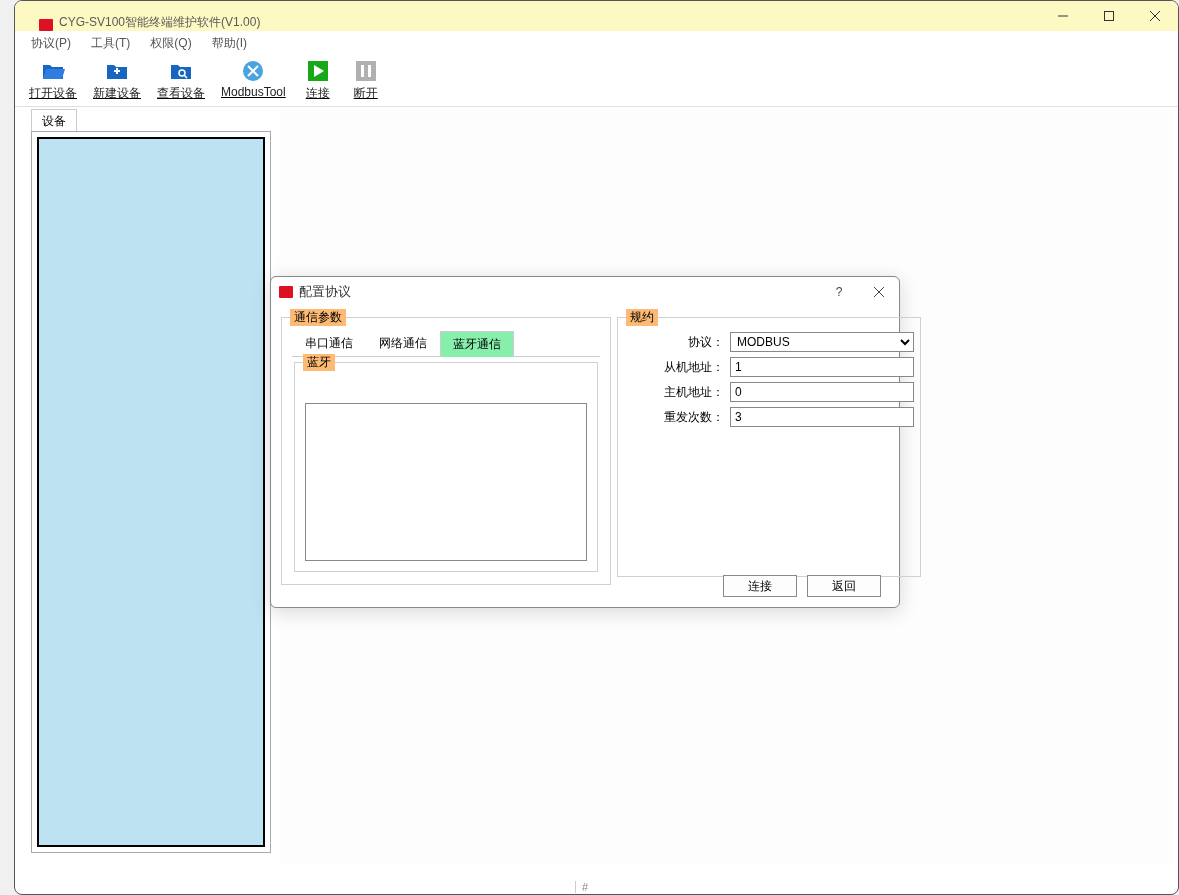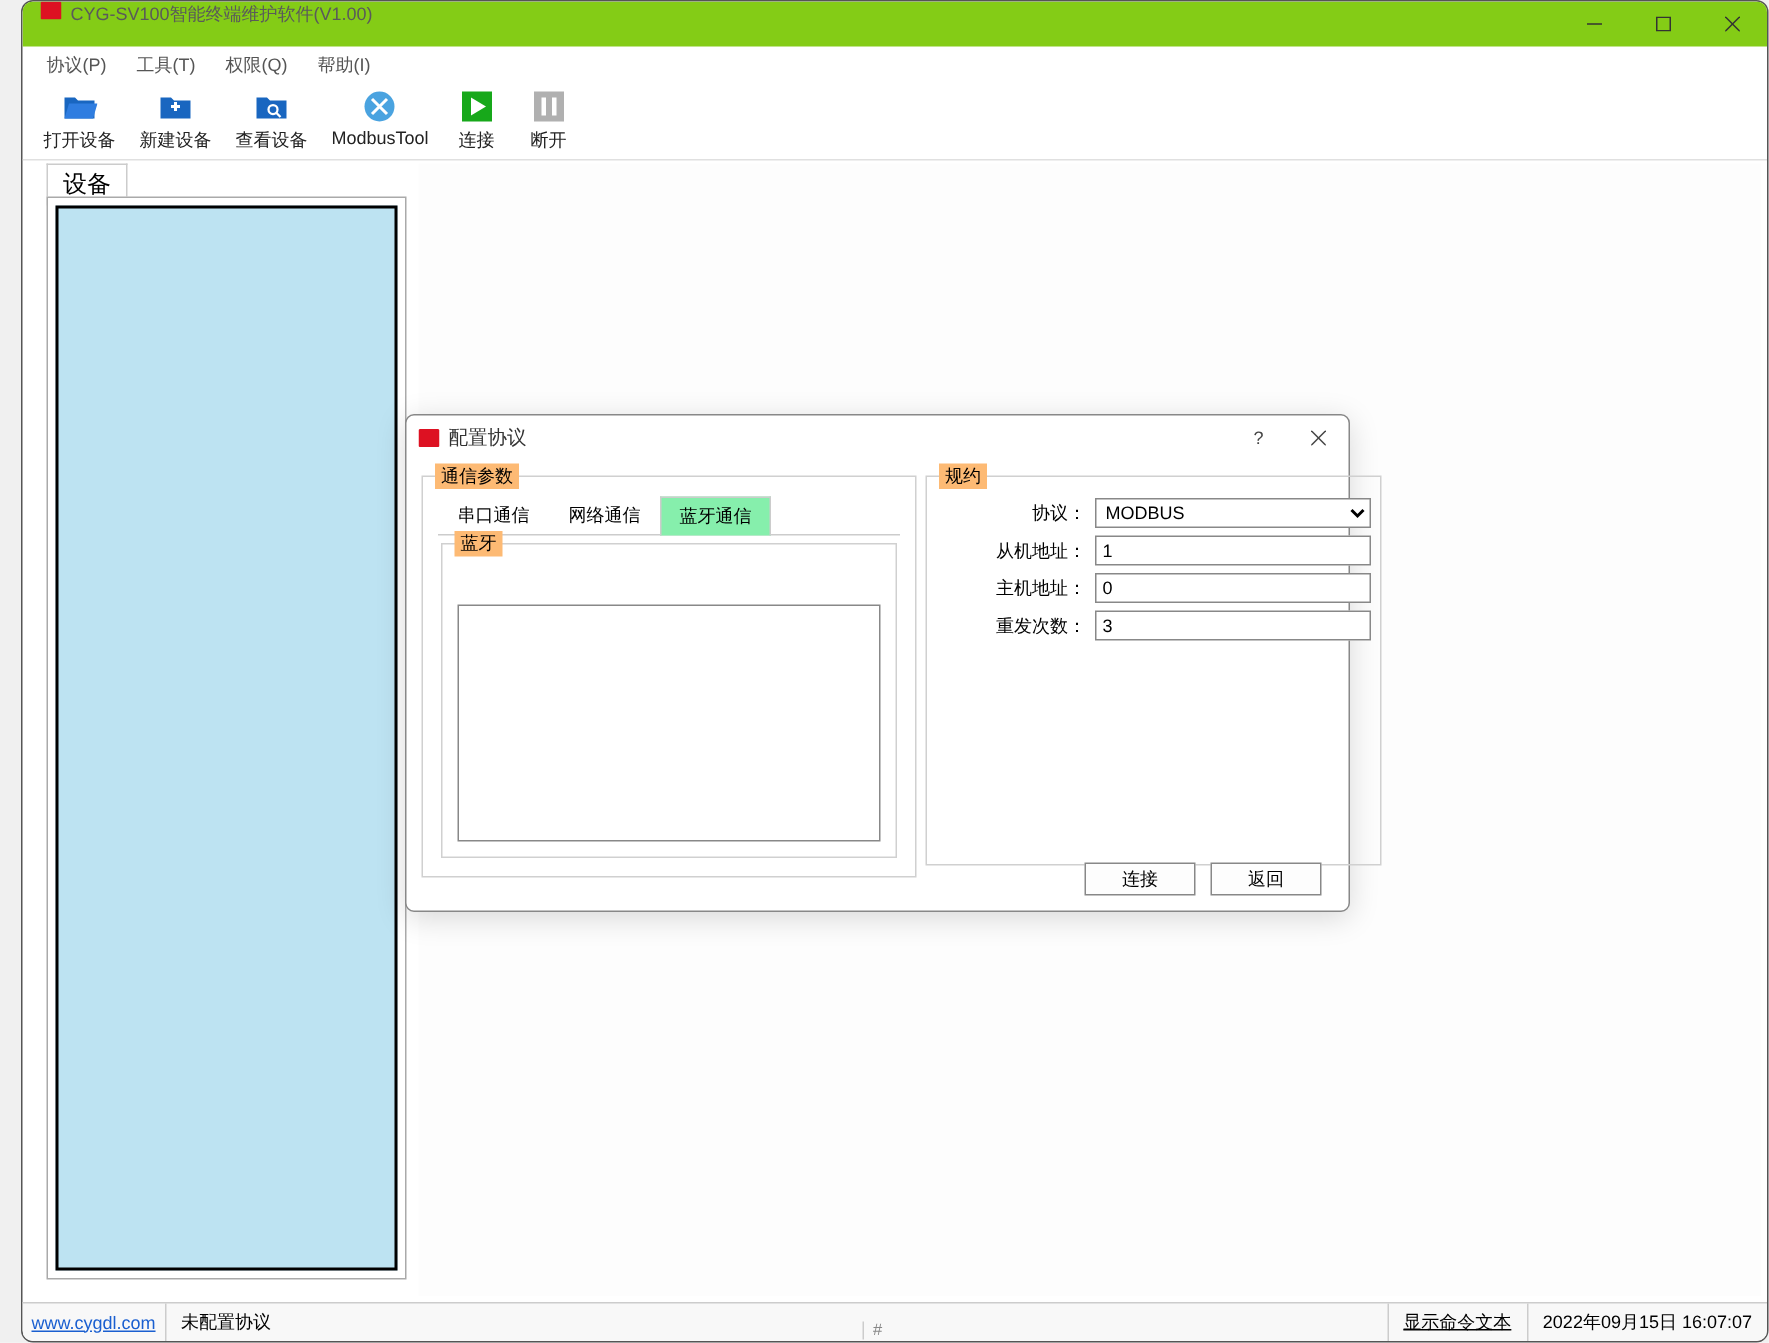--- a/index.html
+++ b/index.html
@@ -2,41 +2,41 @@
 <html><head>
 <meta charset="utf-8">
 <style>
 * { box-sizing: border-box; margin: 0; padding: 0; }
 html, body { width: 1179px; height: 895px; font-family: "Microsoft YaHei", "SimSun", Arial, sans-serif; font-size: 12px; background: #f0f0f0; overflow: hidden; }
 
 
 .main-window { position: absolute; left: 14px; top: 0; width: 1165px; height: 895px; background: #fff; border: 1px solid #555; border-radius: 8px; overflow: hidden; }
 
 
-.title-bar { height: 30px; display: flex; align-items: flex-start; padding-left: 12px; background: #84cc16; }
+.title-bar { height: 30px; display: flex; align-items: flex-end; padding-left: 24px; background: #fef9c3; }
 .app-icon { width: 14px; height: 12px; margin-right: 6px; }
 .app-icon rect { fill: #d12; }
 .title-text { color: #5a5a5a; font-size: 12px; }
 .win-btns { margin-left: auto; display: flex; }
 .win-btn { width: 46px; height: 30px; display: flex; align-items: center; justify-content: center; color: #333; }
 
 
 .menu-bar { height: 24px; display: flex; align-items: center; padding-left: 6px; color: #555; }
 .menu-item { padding: 3px 10px; }
 
 
 .toolbar { height: 52px; display: flex; align-items: flex-start; padding: 2px 6px 0 6px; border-bottom: 1px solid #e0e0e0; }
-.tbtn { display: flex; flex-direction: column; align-items: center; padding: 2px 8px; min-width: 48px; }
+.tbtn { display: flex; flex-direction: column; align-items: center; padding: 2px 8px; min-width: 48px; text-decoration: underline; }
 .tbtn .ticon { width: 24px; height: 24px; }
 .tbtn .tlabel { font-size: 12px; color: #222; margin-top: 2px; }
 
 
 .body-area { position: absolute; top: 108px; left: 4px; right: 4px; bottom: 30px; }
 .devices-tab-wrap { position: absolute; left: 12px; top: 0; }
-.devices-tab { display: inline-block; background: #fff; border: 1px solid #ccc; border-bottom: none; padding: 3px 10px; font-size: 16px; }
+.devices-tab { display: inline-block; background: #fff; border: 1px solid #ccc; border-bottom: none; padding: 3px 10px; font-size: 12px; }
 .devices-panel { position: absolute; left: 12px; top: 22px; width: 240px; height: 722px; border: 1px solid #aaa; background: #fff; }
 .devices-inner { position: absolute; left: 5px; top: 5px; right: 5px; bottom: 5px; border: 2px solid #000; background: #bde3f2; }
 .main-panel { position: absolute; left: 260px; top: 0; right: 0; bottom: 0; background: #fdfdfd; }
 
 
 .status-bar { position: absolute; left: 0; right: 0; bottom: 0; height: 26px; border-top: 1px solid #ccc; display: flex; align-items: center; font-size: 12px; background: #f8f8f8; }
 .status-link { color: #1a5fd0; text-decoration: underline; padding: 0 6px; }
 .status-cell { padding: 0 10px; border-left: 1px solid #ccc; height: 100%; display: flex; align-items: center; }
 .status-spacer { flex: 1; }
 .status-cmd { color: #000; text-decoration: underline; }
@@ -176,29 +176,20 @@
   <div class="body-area">
     <div class="devices-tab-wrap">
       <div class="devices-tab">设备</div>
     </div>
     <div class="devices-panel">
       <div class="devices-inner"></div>
     </div>
     <div class="main-panel"></div>
   </div>
 
-  <div class="status-bar">
-    <a class="status-link">www.cygdl.com</a>
-    <div class="status-cell">未配置协议</div>
-    <div class="status-spacer"></div>
-    <div class="status-cell">
-        <span class="status-cmd">显示命令文本</span>
-      </div>
-    <div class="status-cell">2022年09月15日 16:07:07</div>
-  </div>
 
 </div>
 
 <div class="dialog">
   <div class="dlg-title">
     <svg class="app-icon" viewBox="0 0 14 12">
         <rect x="0" y="0" width="14" height="12" rx="1"></rect>
       </svg>
     <span class="title-text">配置协议</span>
     <div class="dlg-title-btns">

